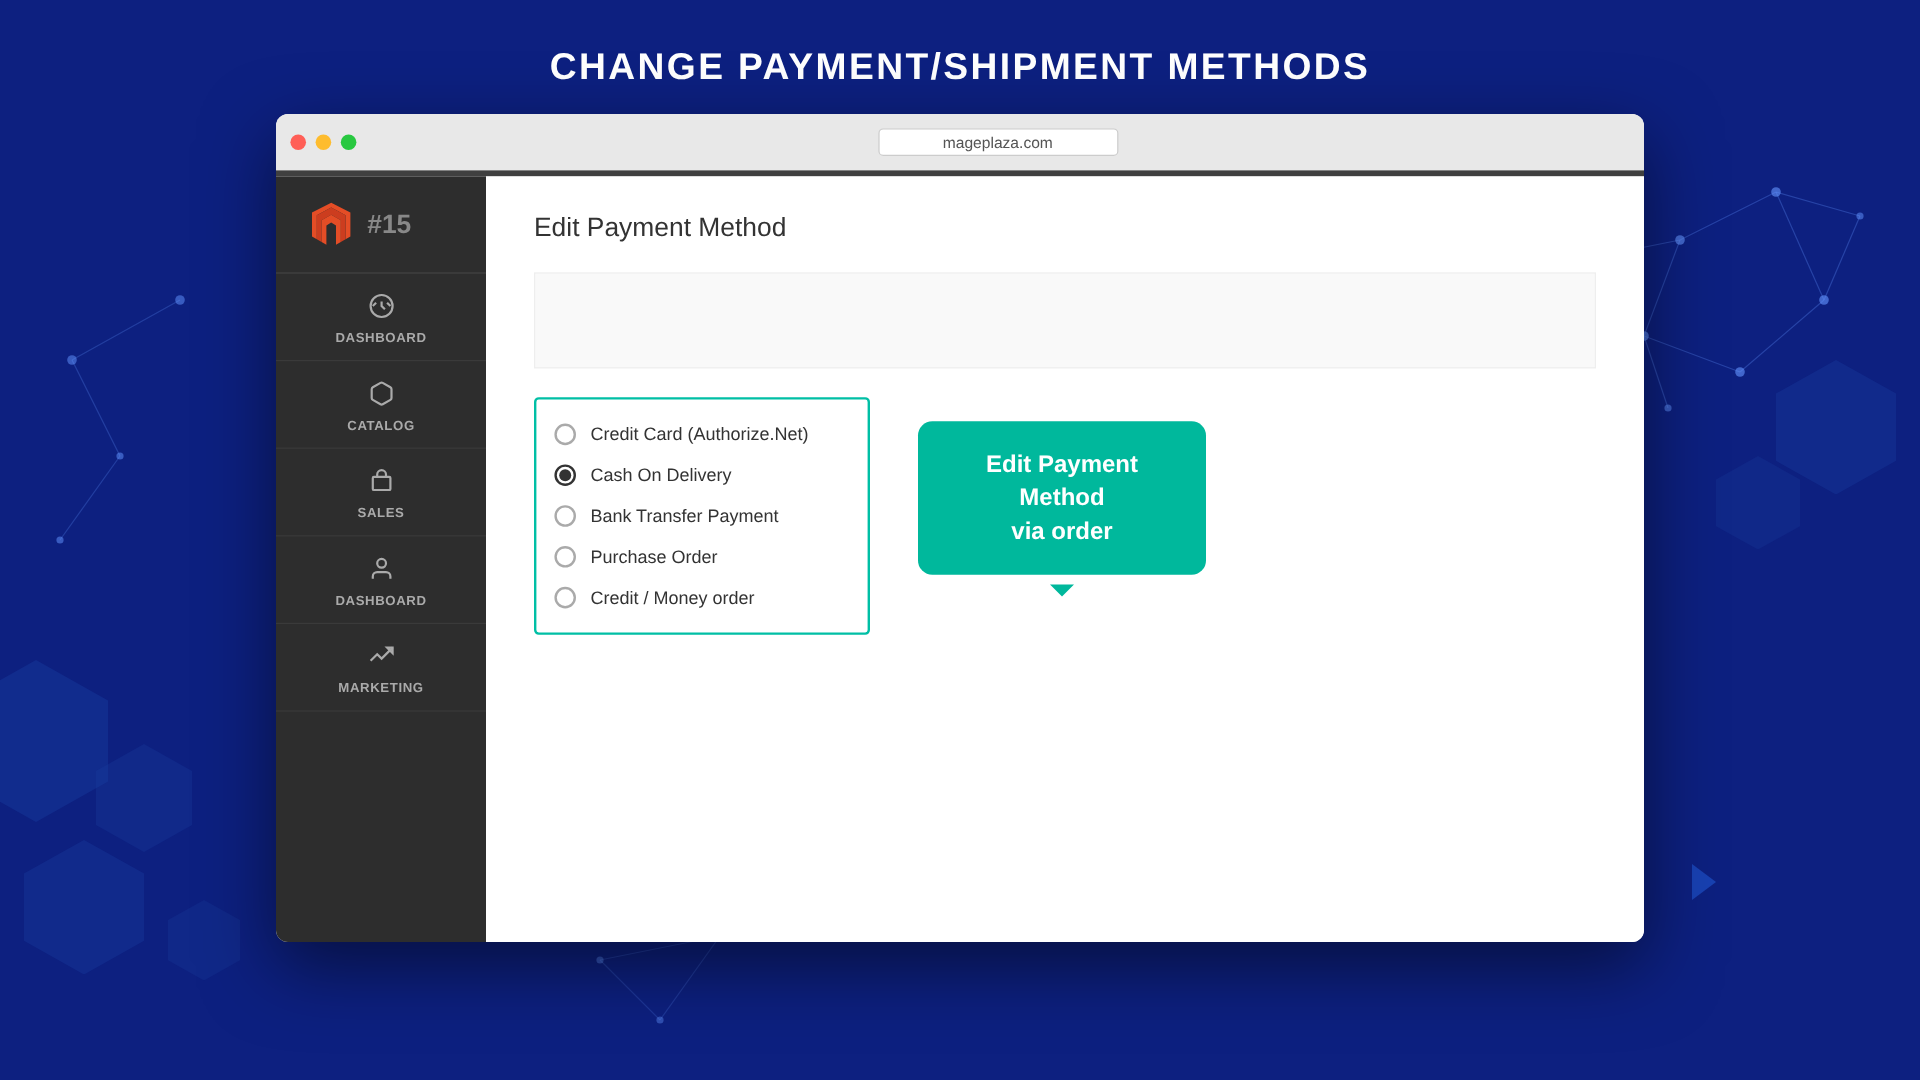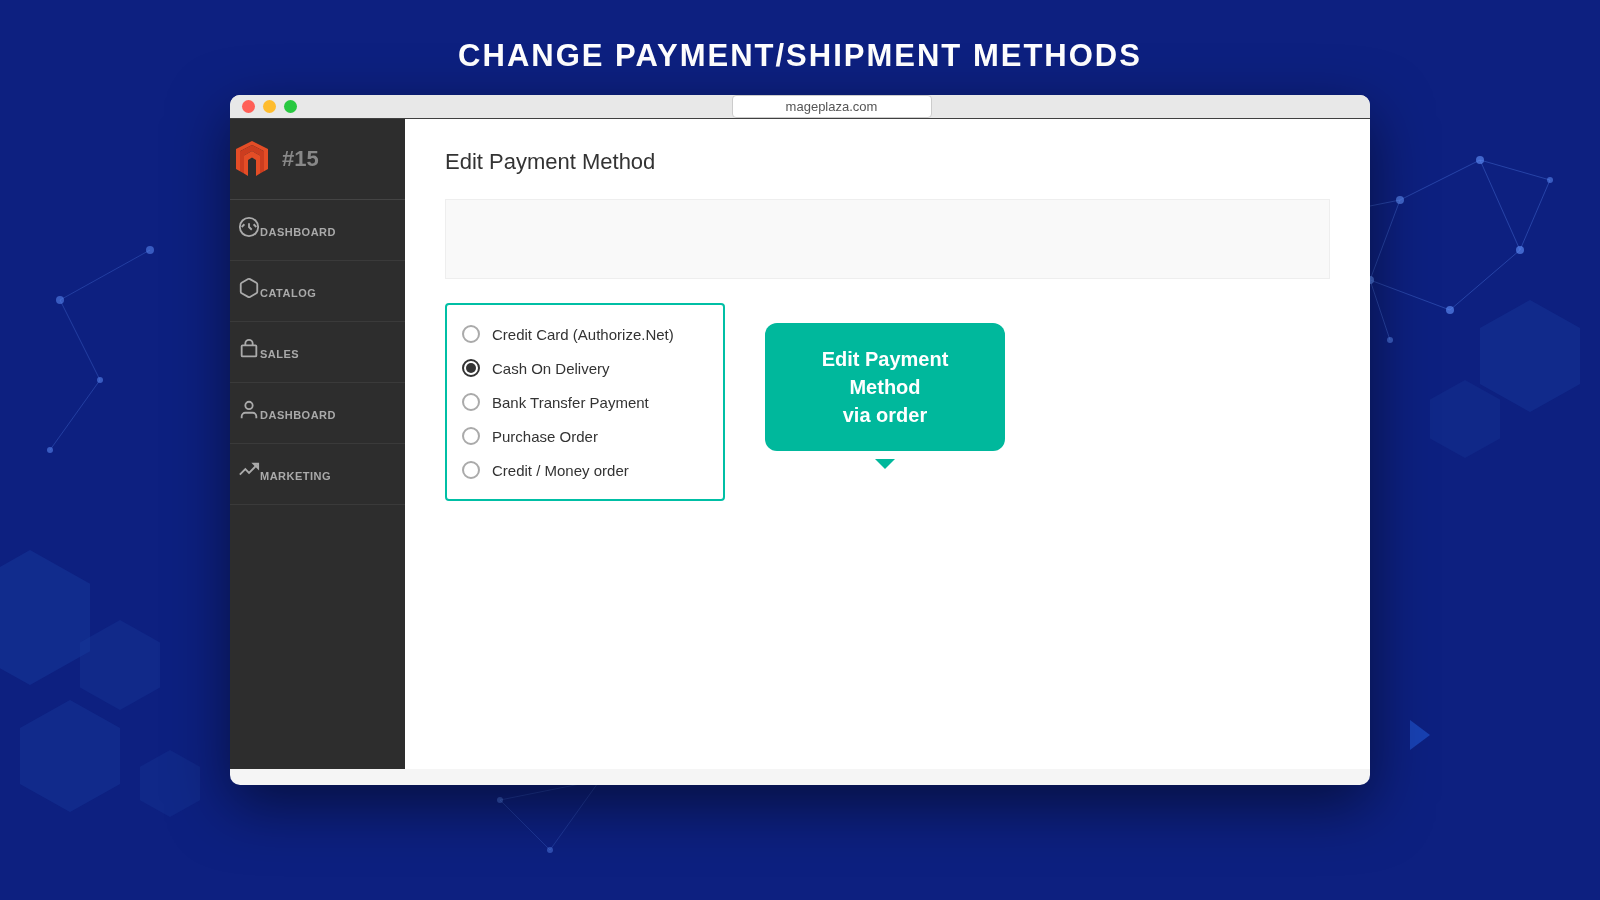--- a/index.html
+++ b/index.html
@@ -59,27 +59,27 @@
       bottom: 115px;
       background: #f5f5f5;
       border-radius: 10px;
       box-shadow: 0 20px 60px rgba(0,0,0,0.5);
       z-index: 10;
       overflow: hidden;
     }
 
     
     .browser-chrome {
-      height: 24px;
+      height: 52px;
       background: #e8e8e8;
       display: flex;
       align-items: center;
       padding: 0 12px;
       gap: 8px;
-      border-bottom: 1px solid #404040;
+      border-bottom: 5px solid #404040;
     }
 
     .traffic-light {
       width: 13px;
       height: 13px;
       border-radius: 50%;
     }
     .tl-red { background: #ff5f57; }
     .tl-yellow { background: #febc2e; }
     .tl-green { background: #28c840; }
@@ -114,40 +114,40 @@
       display: flex;
       flex-direction: column;
       align-items: center;
     }
 
     .sidebar-logo {
       width: 100%;
       display: flex;
       align-items: center;
       justify-content: flex-start;
-      padding: 18px 0;
+      padding: 18px 24px;
       border-bottom: 1px solid #444;
       gap: 8px;
     }
 
     .magento-icon {
       width: 44px;
       height: 44px;
     }
 
     .order-number {
       color: #888;
       font-size: 22px;
       font-weight: 600;
     }
 
     .sidebar-item {
       width: 100%;
       display: flex;
-      flex-direction: row;
+      flex-direction: column;
       align-items: center;
       padding: 16px 8px 12px;
       cursor: pointer;
       border-bottom: 1px solid #3a3a3a;
       color: #aaa;
       font-size: 11px;
       font-weight: 600;
       letter-spacing: 0.5px;
       transition: background 0.2s;
     }

